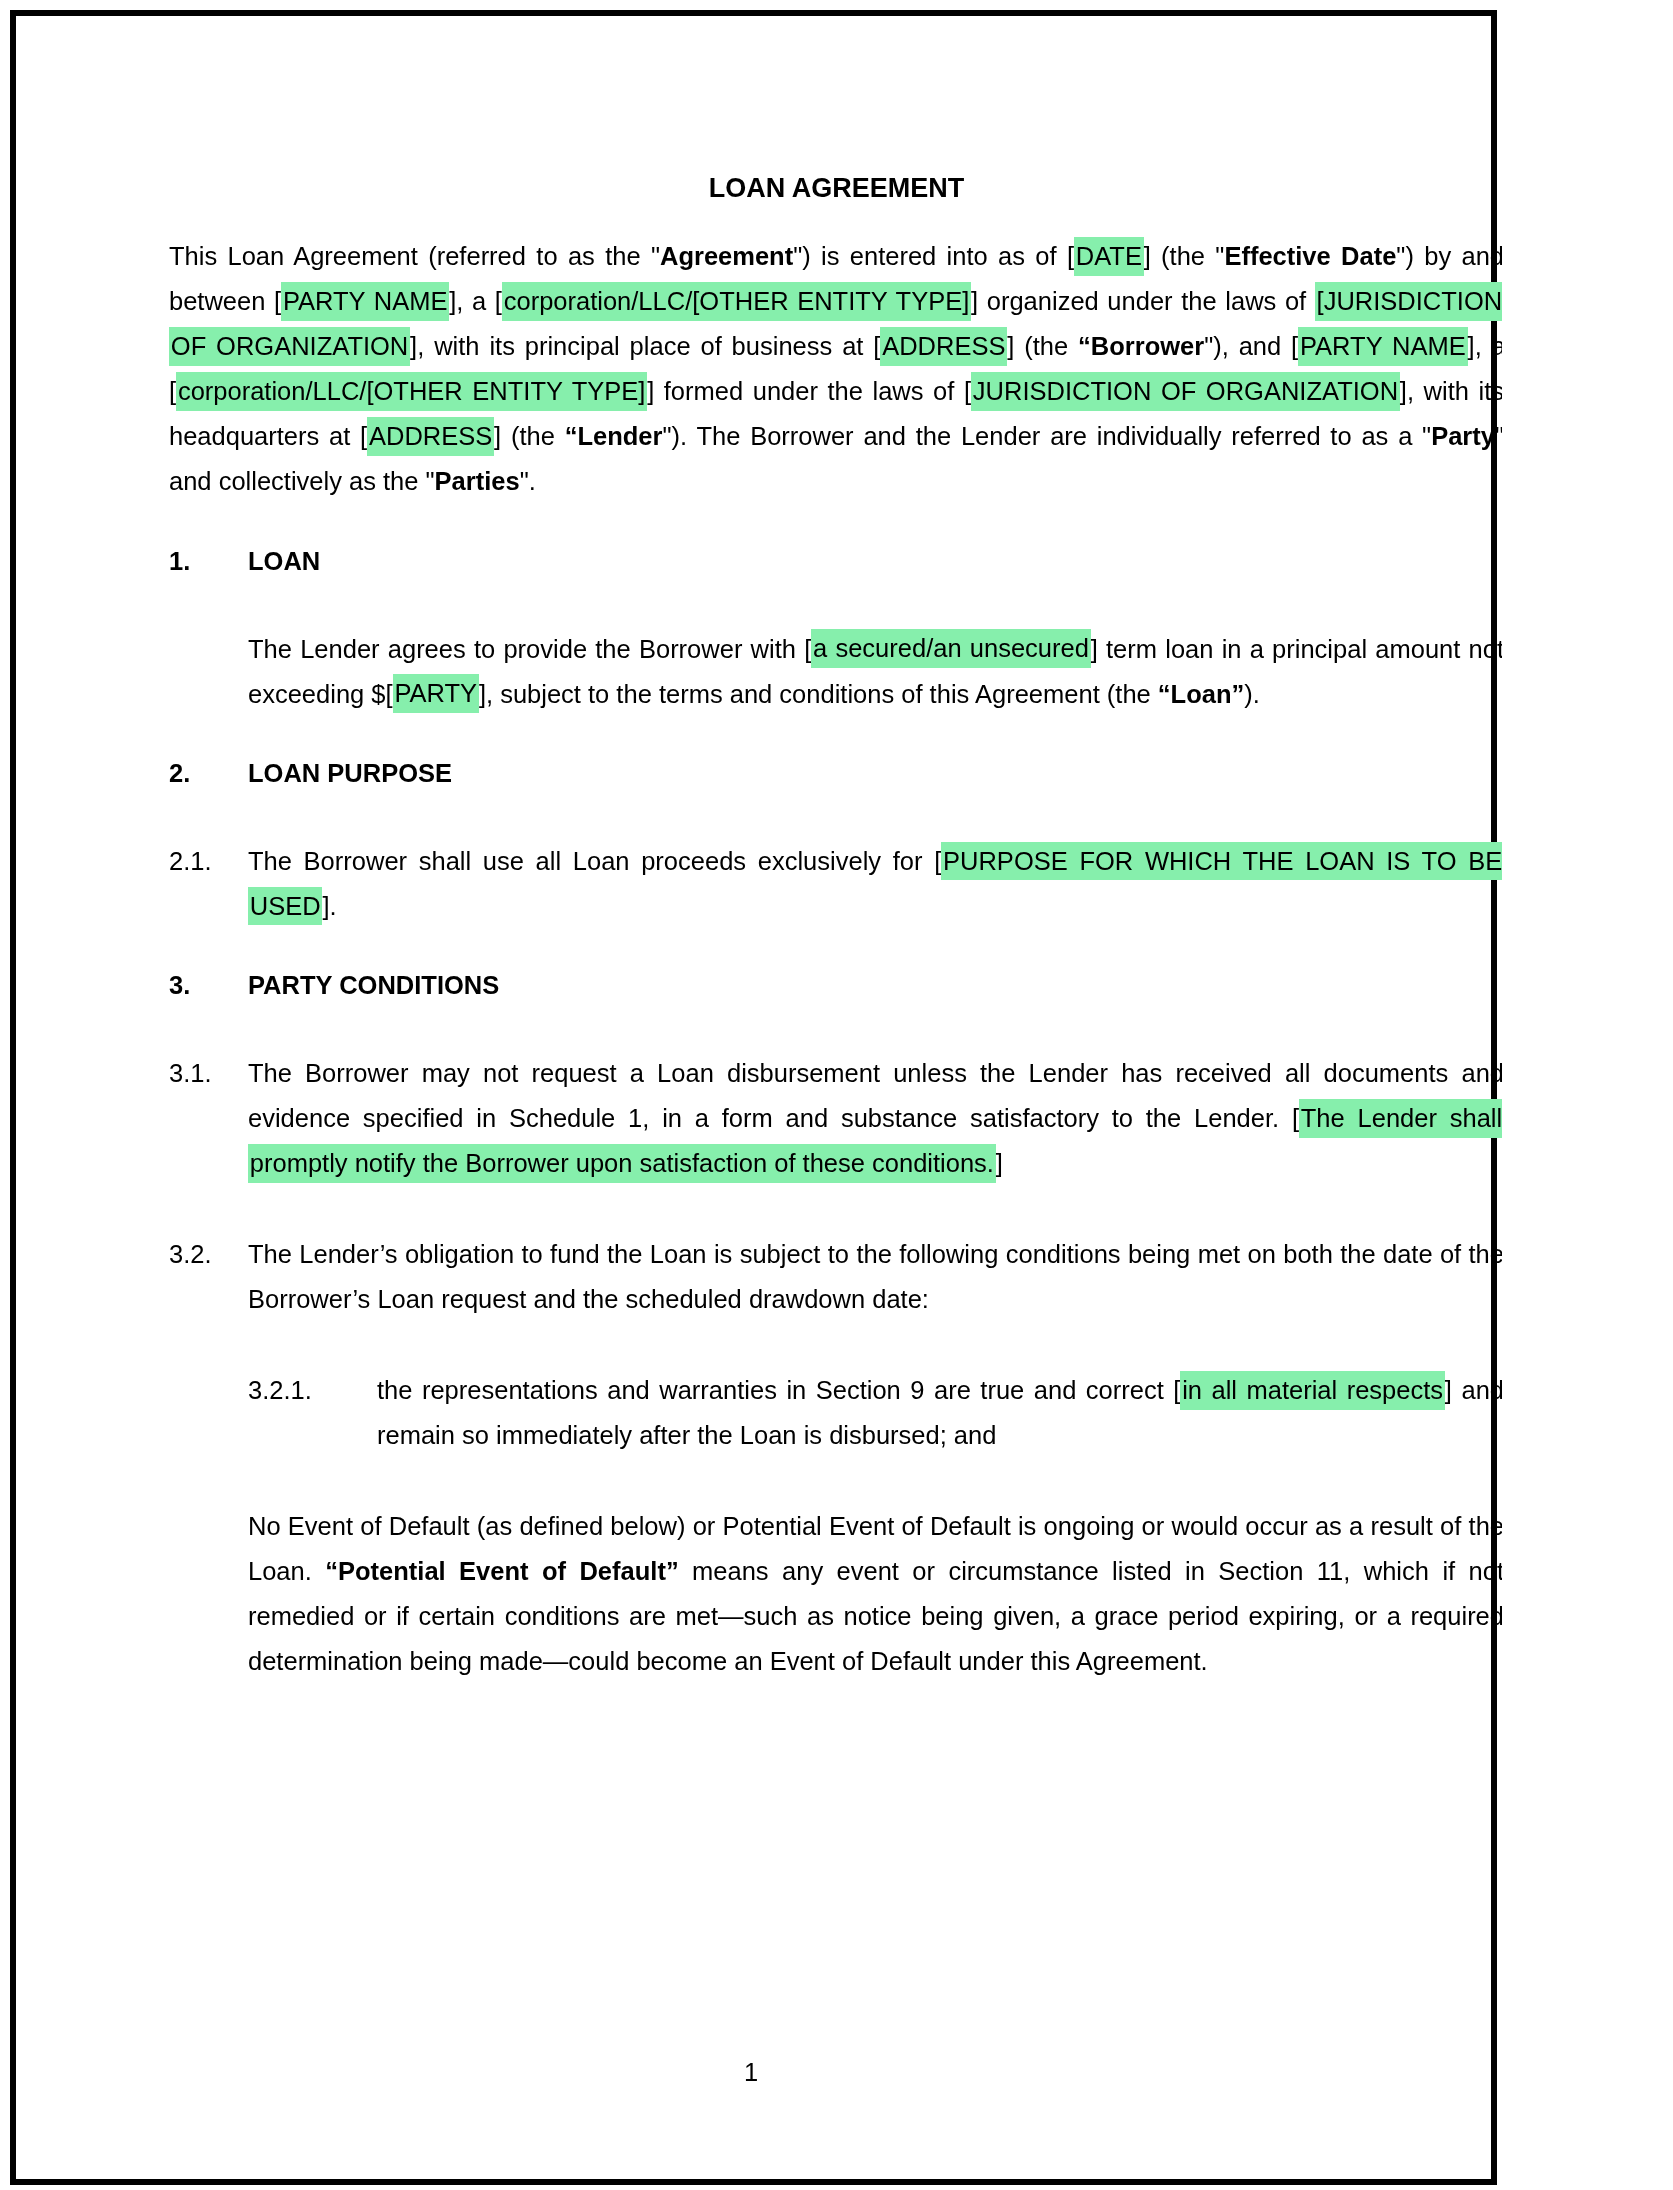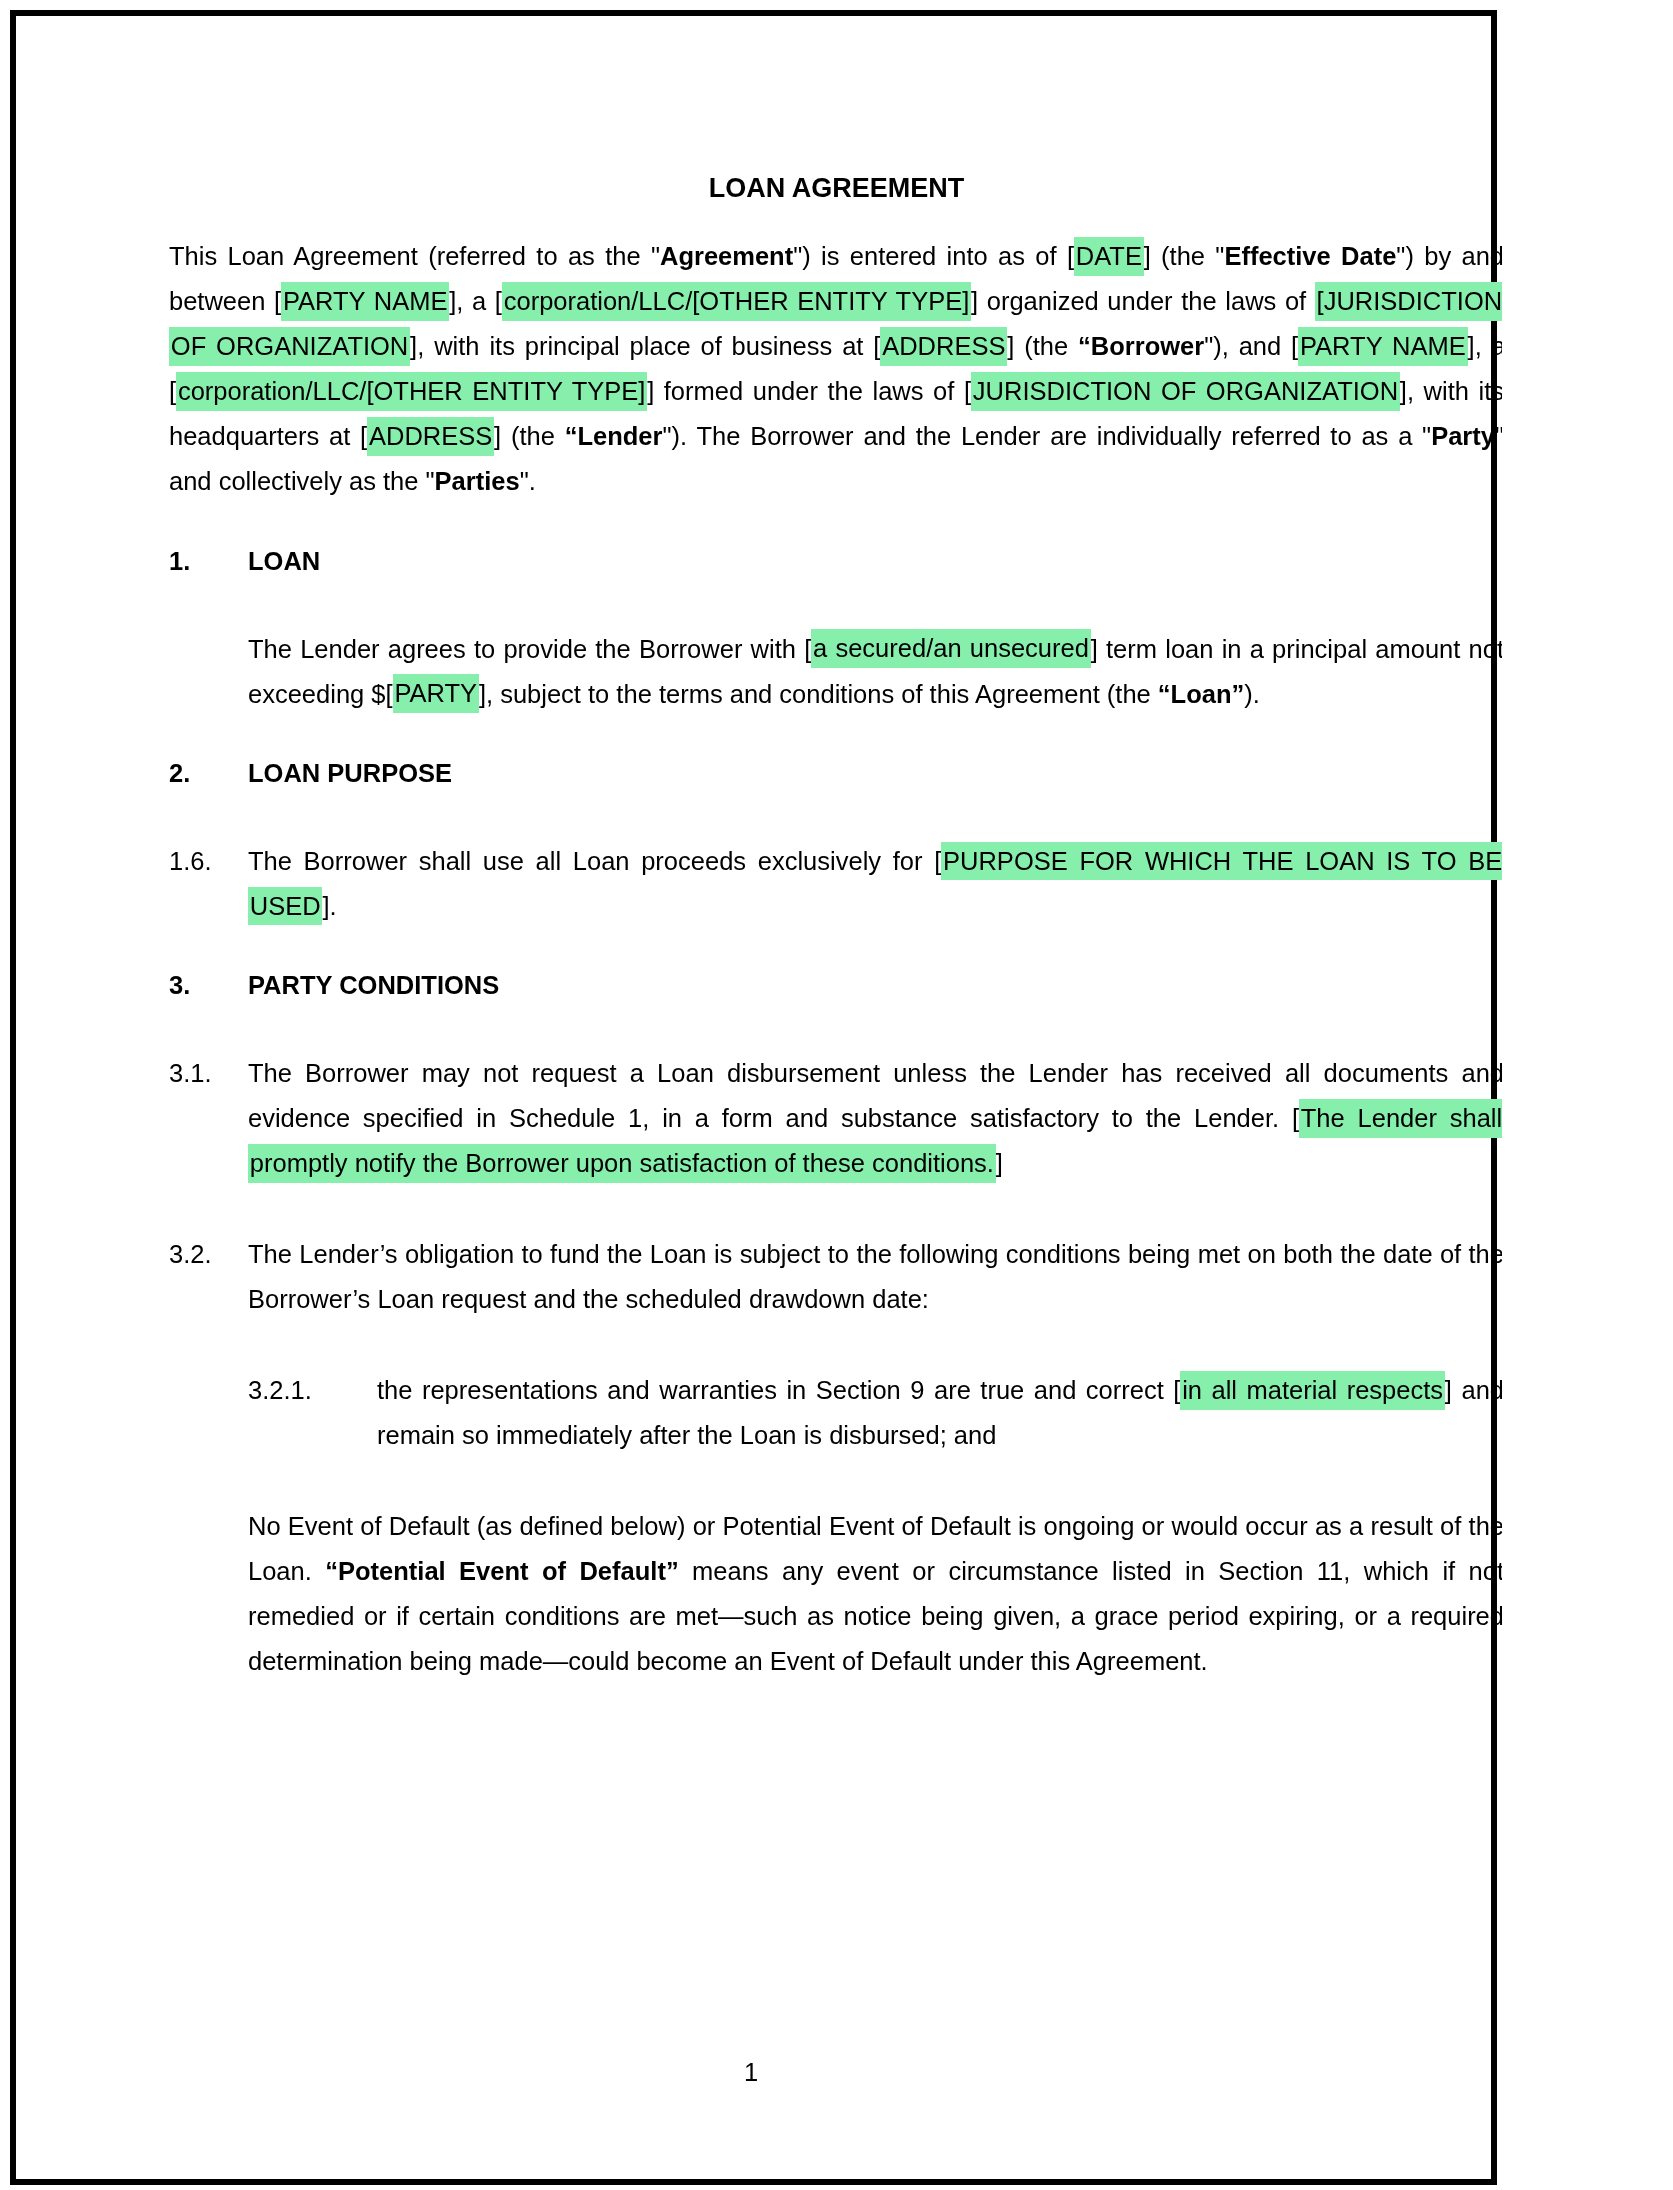--- a/index.html
+++ b/index.html
@@ -117,21 +117,21 @@
     <div class="prow indent1">
       <p class="para"><span>The Lender agrees to provide the Borrower with [</span><mark>a secured/an unsecured</mark><span>] term loan in a principal amount not exceeding $[</span><mark>PARTY</mark><span>], subject to the terms and conditions of this Agreement (the </span><strong>“Loan”</strong><span>).</span></p>
     </div>
 
     <div class="hrow">
       <span class="num">2.</span>
       <span class="hlabel">LOAN PURPOSE</span>
     </div>
 
     <div class="prow">
-      <span class="num">1.6.</span>
+      <span class="num">2.1.</span>
       <p class="para"><span>The Borrower shall use all Loan proceeds exclusively for [</span><mark>PURPOSE FOR WHICH THE LOAN IS TO BE USED</mark><span>].</span></p>
     </div>
 
 
     <div class="hrow">
       <span class="num">3.</span>
       <span class="hlabel">PARTY CONDITIONS</span>
     </div>
 
     <div class="prow">

